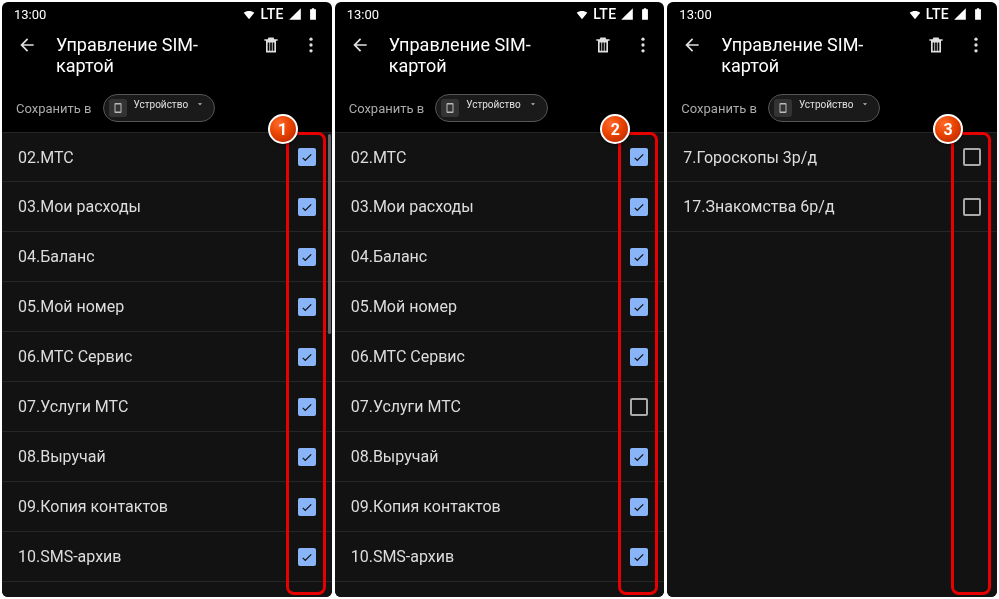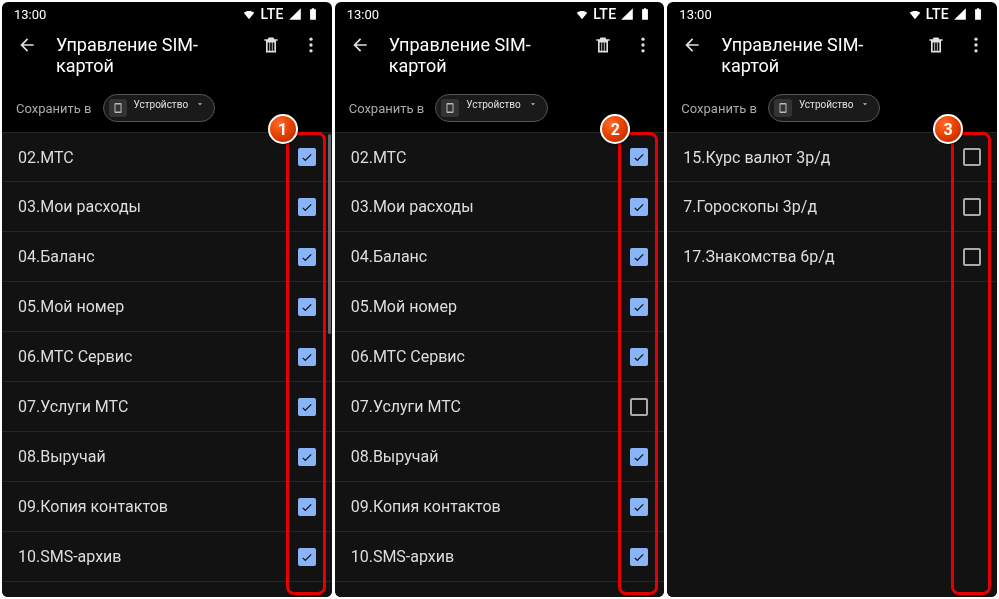--- a/index.html
+++ b/index.html
@@ -432,24 +432,20 @@
           </svg>
         </span>
       <span>Устройство</span>
       <span class="chip-caret"><svg viewBox="0 0 24 24">
             <path d="M7 10l5 5 5-5H7z"></path>
           </svg></span>
     </span>
   </div>
   <div class="list">
       <div class="item">
-        <span>15.Курс валют 3р/д</span>
-        <span class="checkbox unchecked"></span>
-      </div>
-      <div class="item">
         <span>7.Гороскопы 3р/д</span>
         <span class="checkbox unchecked"></span>
       </div>
       <div class="item">
         <span>17.Знакомства 6р/д</span>
         <span class="checkbox unchecked"></span>
       </div>
     </div>
   <div class="highlight-box"></div>
   <div class="badge">3</div>

